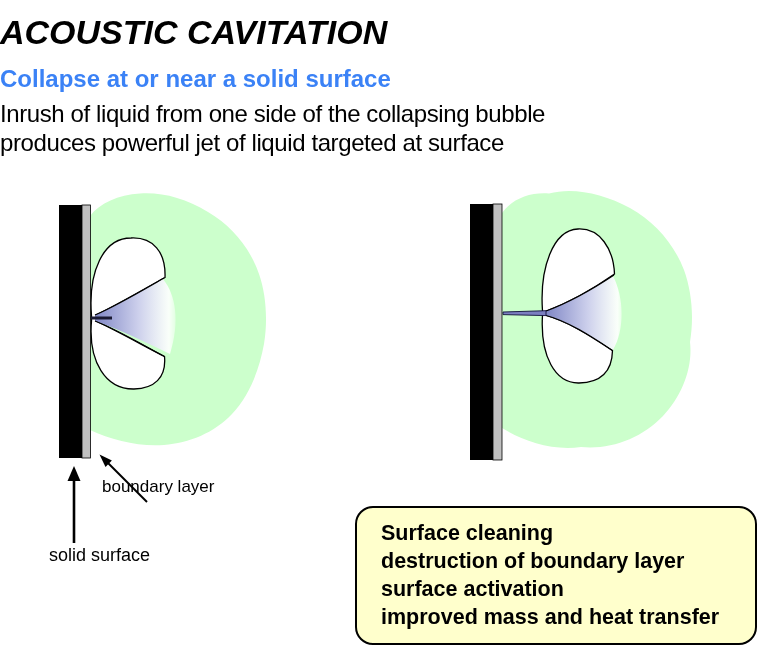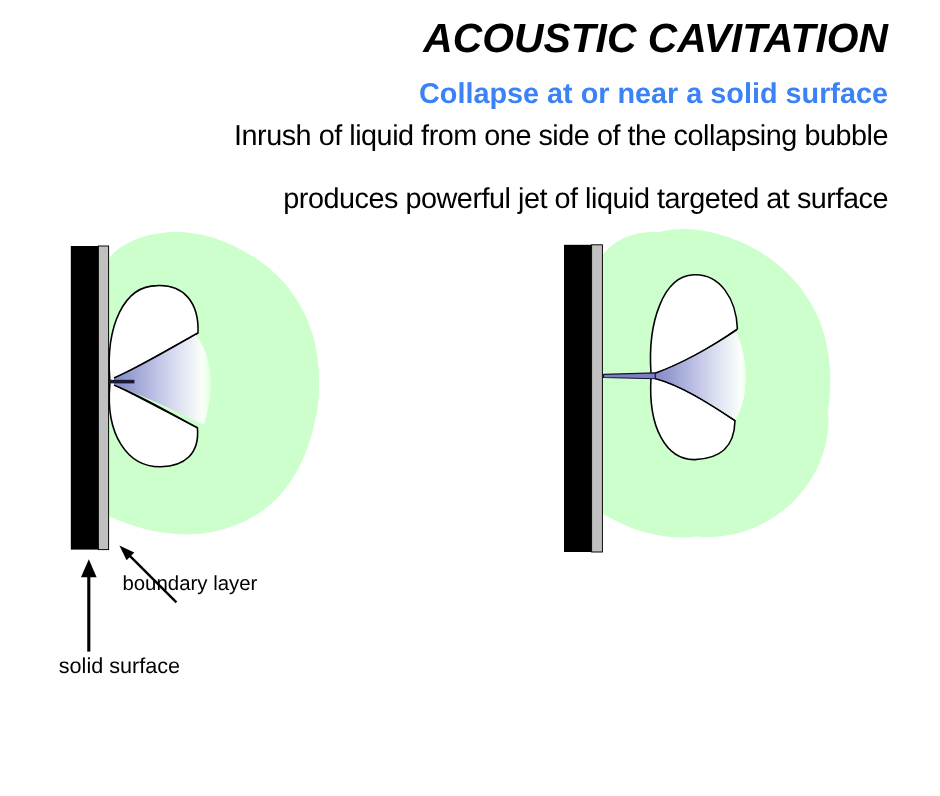--- a/index.html
+++ b/index.html
@@ -3,35 +3,35 @@
 <meta charset="utf-8">
 <style>
   html,body { margin:0; padding:0; background:#ffffff; }
   .stage {
     position:relative;
     width:783px; height:663px;
     background:#ffffff;
     overflow:hidden;
     font-family:"Liberation Sans", sans-serif;
   }
-  .hdr { position:absolute; left:0; width:740px; text-align:right; color:#000; }
+  .hdr { position:absolute; left:0; width:740px; text-align:left; color:#000; }
   .title {
     top:13px;
     font-size:34px; font-weight:bold; font-style:italic;
     letter-spacing:0px;
   }
   .subtitle {
     top:65px;
     font-size:24px; font-weight:bold;
   }
   .bodyline {
     font-size:24px; font-weight:normal; letter-spacing:-0.4px;
   }
   .b1 { top:100px; }
-  .b2 { top:129px;margin-top:23px; }
+  .b2 { top:129px; }
   svg.diagram { position:absolute; left:0; top:0; }
   .small-label {
     position:absolute;
     font-size:17px; color:#000;
     white-space:nowrap;
   }
   .lbl-boundary { left:102px; top:477px; }
   .lbl-solid { left:16px; top:545px; font-size:18px;margin-left:33px; }
   .effects-box {
     position:absolute;
@@ -143,14 +143,20 @@
     </g>
     <g>
       <line x1="147" y1="502" x2="108" y2="463" stroke="#000000" stroke-width="2"></line>
       <polygon points="99.5,454.5 111.9,460.5 105.5,466.9" fill="#000000"></polygon>
     </g>
   </svg>
 
   <div class="small-label lbl-boundary">boundary layer</div>
   <div class="small-label lbl-solid">solid surface</div>
 
+  <div class="effects-box" style="background: rgb(255, 255, 204);">
+    <p>Surface cleaning</p>
+    <p>destruction of boundary layer</p>
+    <p>surface activation</p>
+    <p>improved mass and heat transfer</p>
+  </div>
 
 </div>
 
 </body></html>

